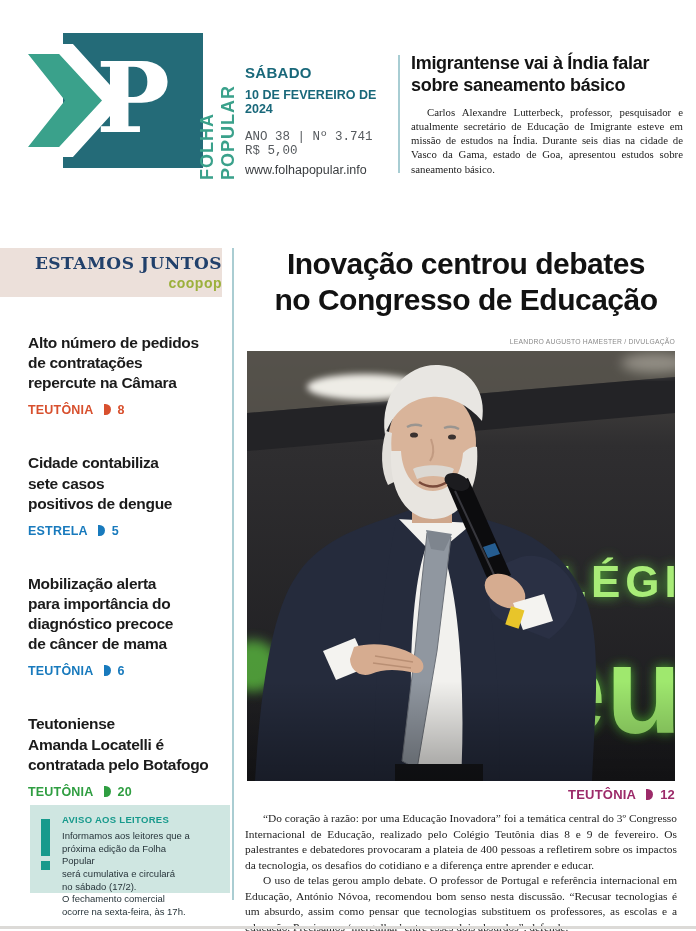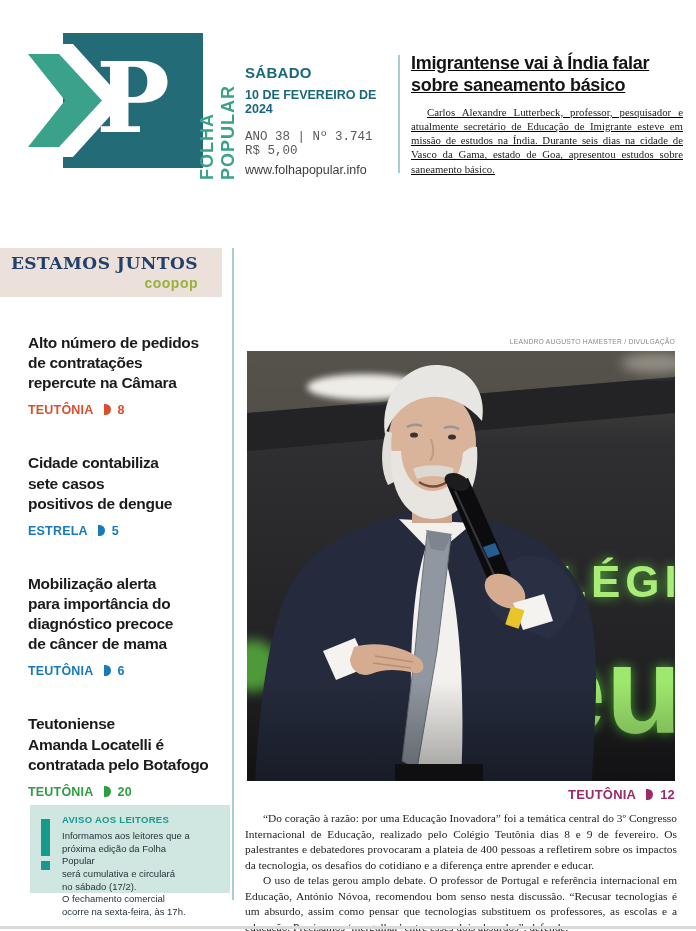--- a/index.html
+++ b/index.html
@@ -17,32 +17,32 @@
   .chev-green{left:28px;top:54px;width:74px;height:93px;background:#3aa18b;}
   .logo-vert{left:203px;top:30px;width:30px;height:150px;writing-mode:vertical-rl;transform:rotate(180deg);
              font-weight:bold;font-size:18px;letter-spacing:1px;color:#3aa18b;display:flex;align-items:center;}
   .date-block{left:245px;top:64px;width:150px;}
   .date-day{font-weight:bold;font-size:15px;color:#19687a;letter-spacing:.3px;}
   .date-full{font-weight:bold;font-size:12.5px;color:#19687a;margin-top:7px;}
   .date-edition{font-size:12.5px;color:#565a5e;margin-top:14px;font-family:Liberation Mono, monospace;}
   .date-site{font-size:12.5px;color:#3a3d40;margin-top:5px;}
   .header-vline{left:398px;top:55px;width:2px;height:118px;background:#a8cdd3;}
 
-  .top-story{left:411px;top:52px;width:272px;text-decoration:underline;}
+  .top-story{left:411px;top:52px;width:272px;}
   .top-headline{font-weight:bold;font-size:18px;line-height:1.24;letter-spacing:-.3px;color:#141414;}
   .top-body{font-family:"Liberation Serif",serif;font-size:10.8px;line-height:1.32;color:#222;
             text-align:justify;margin-top:8px;text-indent:16px;}
   .tag{font-weight:bold;font-size:12.5px;letter-spacing:.2px;}
   .tag-right{text-align:right;margin-top:9px;}
   .tag-arrow{display:inline-block;width:7px;height:11px;border-radius:0 7px 7px 0;background:currentColor;
              margin:0 7px 0 10px;vertical-align:-1px;}
   .c-magenta{color:#9c2a69;} .c-orange{color:#d8502e;} .c-blue{color:#187abd;} .c-green{color:#2f9e41;}
 
   
-  .banner{left:0;top:248px;width:222px;height:49px;background:#ece0da;text-align:right;padding-right:24px;box-sizing:border-box;}
+  .banner{left:0;top:248px;width:222px;height:49px;background:#ece0da;text-align:right;padding-right:0;box-sizing:border-box;}
   .banner-title{font-family:"DejaVu Serif",serif;font-weight:bold;font-size:17px;color:#21406b;letter-spacing:.5px;margin-top:5px;}
   .banner-brand{font-weight:bold;font-size:14px;color:#9cb03c;letter-spacing:.5px;margin-top:2px;}
 
   
   .sidebar-vline{left:232px;top:248px;width:2px;height:652px;background:#aacdd2;}
   .sidebar{left:28px;top:333px;width:200px;}
   .sb-headline{font-weight:bold;font-size:15.5px;letter-spacing:-.3px;line-height:1.3;color:#1b1b1b;margin-bottom:10px;}
   .sb-tag{margin-bottom:36px;}
 
   
@@ -142,20 +142,22 @@
       <div class="notice-title">AVISO AOS LEITORES</div>
       <div class="notice-body preline">Informamos aos leitores que a
 próxima edição da Folha Popular
 será cumulativa e circulará
 no sábado (17/2).
 O fechamento comercial
 ocorre na sexta-feira, às 17h.</div>
     </div>
   </div>
 
+  <div class="abs main-headline preline">Inovação centrou debates
+no Congresso de Educação</div>
   <div class="abs credit">LEANDRO AUGUSTO HAMESTER / DIVULGAÇÃO</div>
 
   <div class="abs photo">
     <svg viewBox="0 0 428 430" width="428" height="430">
       <defs>
         <linearGradient id="bgGrad" x1="0" y1="0" x2="0" y2="1">
           <stop offset="0" stop-color="#4d4a45"></stop>
           <stop offset="0.22" stop-color="#2f2e30"></stop>
           <stop offset="1" stop-color="#1b1b1e"></stop>
         </linearGradient>

